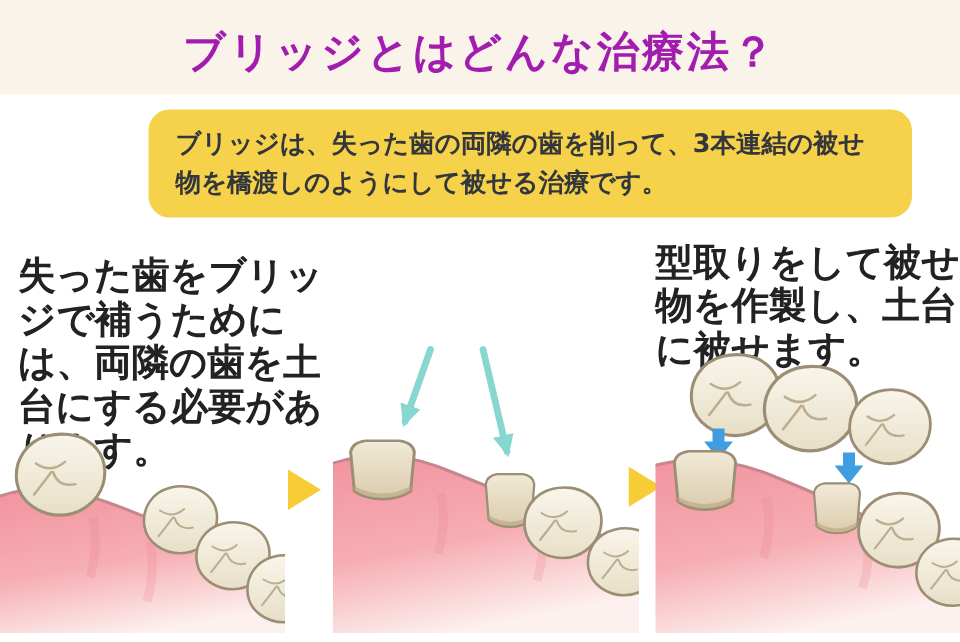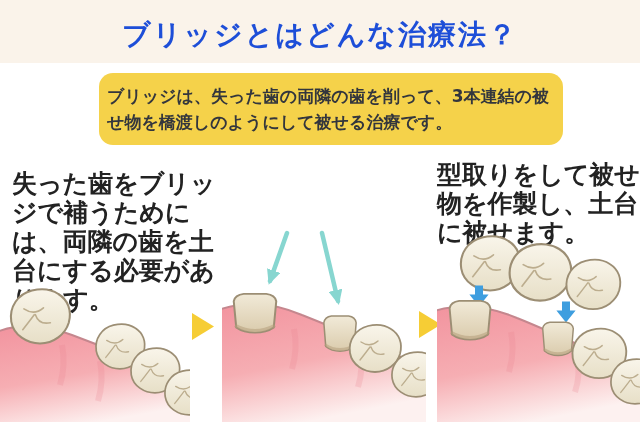--- a/index.html
+++ b/index.html
@@ -2,24 +2,24 @@
 <html><head>
 <meta charset="utf-8">
 <style>
   * { margin:0; padding:0; box-sizing:border-box; }
   html,body { width:640px; height:428px; }
   body { font-family:"DejaVu Sans","Liberation Sans",sans-serif; background:#ffffff; }
   .page { position:relative; width:640px; height:428px; background:#ffffff; overflow:hidden; }
 
   .band { position:absolute; left:0; top:0; width:640px; height:63px; background:#FAF3EA; }
   .title { position:absolute; left:0; top:16px; width:640px; text-align:center;
-           font-size:28px; font-weight:bold; color:#1d4ed8; letter-spacing:2px; }
+           font-size:28px; font-weight:bold; color:#a21caf; letter-spacing:2px; }
 
-  .intro { position:absolute; left:99px; top:73px; width:464px; min-height:70px;
-           background:#F5D24A; border-radius:14px; padding:10px 8px; }
+  .intro { position:absolute; left:99px; top:73px; width:509px; min-height:70px;
+           background:#F5D24A; border-radius:14px; padding:10px 18px; }
   .intro p { font-size:17px; line-height:26px; font-weight:bold; color:#33363D;
              word-break:break-all; }
 
   .caption { position:absolute; width:206px; font-size:25px; line-height:29px;
              font-weight:600; color:#222222; word-break:break-all; }
   .cap1 { left:12px;  top:169px; }
   .cap2 { left:228px; top:169px; }
   .cap3 { left:437px; top:160px; }
 
   .panel { position:absolute; }

